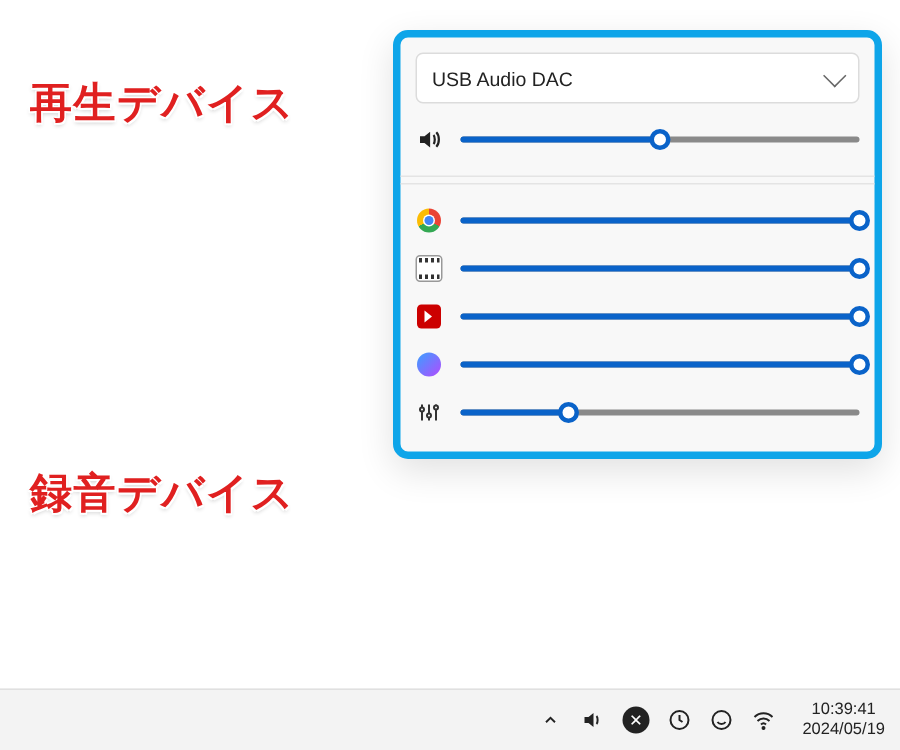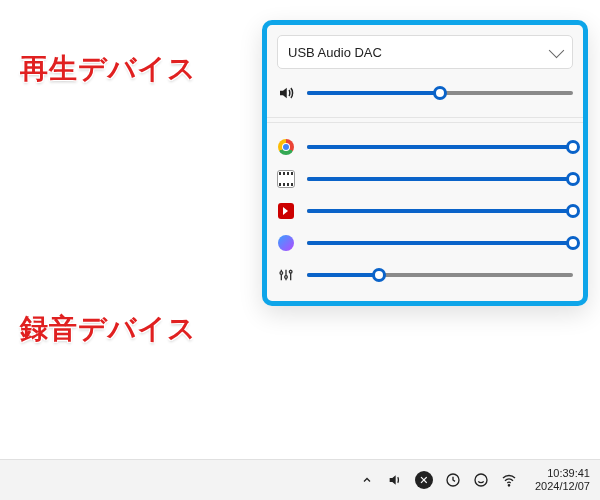--- a/index.html
+++ b/index.html
@@ -29,21 +29,21 @@
   .mpc::before,.mpc::after{content:"";position:absolute;left:1px;right:1px;height:3px;background:repeating-linear-gradient(90deg,#333 0 2px,#fff 2px 4px)}
   .mpc::before{top:1px}.mpc::after{bottom:1px}
   .yt{background:#cc0000;position:relative}
   .yt::after{content:"";position:absolute;left:5px;top:4px;border-left:5px solid #fff;border-top:4px solid transparent;border-bottom:4px solid transparent}
   .wf{background:linear-gradient(135deg,#3aa0ff,#b24bff);border-radius:50%}
   .mixer svg{stroke:#333}
   .taskbar{position:absolute;left:0;right:0;bottom:0;height:40px;background:#f3f3f3;border-top:1px solid #e0e0e0;display:flex;align-items:center;justify-content:flex-end;padding:0 10px;gap:12px;font-size:11px;color:#222}
   .tray{display:flex;align-items:center;gap:12px}
   .tray .ticon{width:16px;height:16px;display:flex;align-items:center;justify-content:center;color:#222}
   .round{width:18px;height:18px;border-radius:50%;background:#222;color:#fff;display:flex;align-items:center;justify-content:center;font-size:11px}
-  .clock{text-align:right;line-height:1.2;margin-left:6px}
+  .clock{text-align:center;line-height:1.2;margin-left:6px}
 </style>
 </head>
 <body>
 
 <div class="canvas">
 
   <div class="label playback">再生デバイス</div>
   <div class="label appvol">録音デバイス</div>
 
   <div class="panel">
@@ -166,17 +166,17 @@
         <svg width="16" height="16" viewBox="0 0 24 24" fill="none" stroke="#222" stroke-width="2">
           <path d="M3 9c5-5 13-5 18 0"></path>
             <path d="M6 13c3.5-3.5 8.5-3.5 12 0"></path>
             <path d="M9.5 16.5c1.5-1.5 3.5-1.5 5 0"></path>
             <circle cx="12" cy="20" r="1" fill="#222"></circle>
         </svg>
       </span>
     </div>
     <div class="clock">
       <div>10:39:41</div>
-      <div>2024/12/07</div>
+      <div>2024/05/19</div>
     </div>
   </div>
 
 </div>
 
 </body></html>

